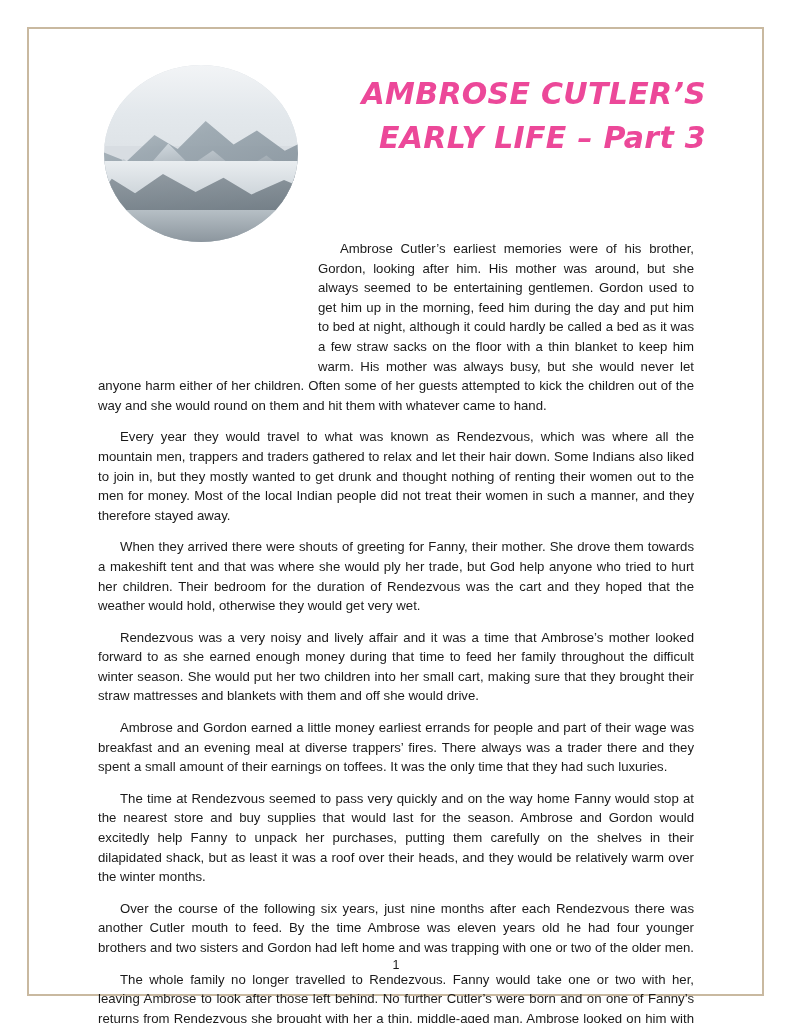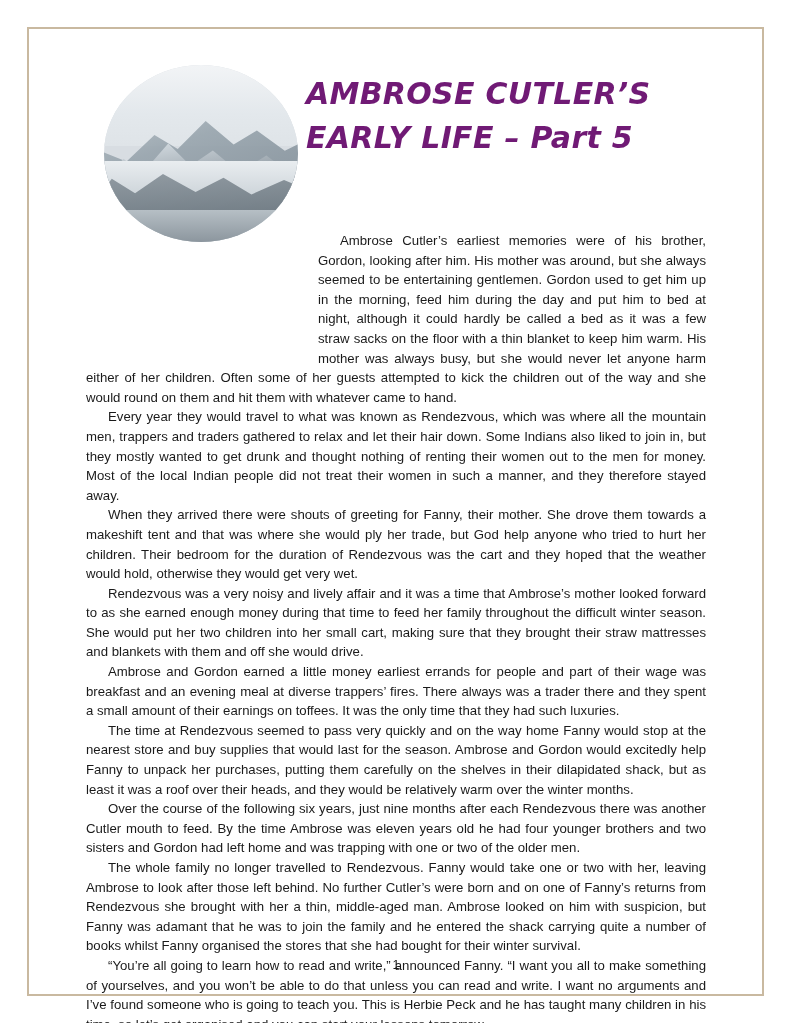--- a/index.html
+++ b/index.html
@@ -99,41 +99,42 @@
     bottom: 0;
     width: 100%;
     height: 18%;
     background: linear-gradient(#b6bfc5 0%, #8c969e 100%);
   }
   .title {
     position: absolute;
     right: 0;
     top: 10px;
     width: 400px;
-    color: #701a75;
+    text-align: right;
+    color: #ec4899;
     font-family: "DejaVu Sans", sans-serif;
     font-weight: bold;
     font-style: italic;
     font-size: 30px;
     line-height: 44px;
     letter-spacing: 0.3px;
   }
   .title .line2 {
     display: block;
   }
   .body-text {
     margin-top: 4px;
     font-size: 13.2px;
     line-height: 19.6px;
     color: #1a1a1a;
     text-align: justify;
     font-family: "Liberation Sans", sans-serif;
   }
   .body-text p {
-    margin: 0;
+    margin: 12px;
     text-indent: 22px;
     text-align: justify;
   }
   .first-para {
     text-indent: 0;
   }
   .float-shape {
     float: left;
     width: 232px;
     height: 118px;
@@ -160,21 +161,21 @@
       <div class="hero-image">
         <div class="sky"></div>
         <div class="ridge-far"></div>
         <div class="ridge-mid"></div>
         <div class="snowfield"></div>
         <div class="ridge-near"></div>
         <div class="foreground"></div>
       </div>
       <div class="title">
         <span>AMBROSE CUTLER’S</span>
-        <span class="line2">EARLY LIFE – Part 5</span>
+        <span class="line2">EARLY LIFE – Part 3</span>
       </div>
     </div>
 
     <div class="body-text">
       <div class="float-shape"></div>
       <p class="first-para">Ambrose Cutler’s earliest memories were of his brother, Gordon, looking after him. His mother was around, but she always seemed to be entertaining gentlemen. Gordon used to get him up in the morning, feed him during the day and put him to bed at night, although it could hardly be called a bed as it was a few straw sacks on the floor with a thin blanket to keep him warm. His mother was always busy, but she would never let anyone harm either of her children. Often some of her guests attempted to kick the children out of the way and she would round on them and hit them with whatever came to hand.</p>
       <p>Every year they would travel to what was known as Rendezvous, which was where all the mountain men, trappers and traders gathered to relax and let their hair down. Some Indians also liked to join in, but they mostly wanted to get drunk and thought nothing of renting their women out to the men for money. Most of the local Indian people did not treat their women in such a manner, and they therefore stayed away.</p>
       <p>When they arrived there were shouts of greeting for Fanny, their mother. She drove them towards a makeshift tent and that was where she would ply her trade, but God help anyone who tried to hurt her children. Their bedroom for the duration of Rendezvous was the cart and they hoped that the weather would hold, otherwise they would get very wet.</p>
       <p>Rendezvous was a very noisy and lively affair and it was a time that Ambrose’s mother looked forward to as she earned enough money during that time to feed her family throughout the difficult winter season. She would put her two children into her small cart, making sure that they brought their straw mattresses and blankets with them and off she would drive.</p>
       <p>Ambrose and Gordon earned a little money earliest errands for people and part of their wage was breakfast and an evening meal at diverse trappers’ fires. There always was a trader there and they spent a small amount of their earnings on toffees. It was the only time that they had such luxuries.</p>

